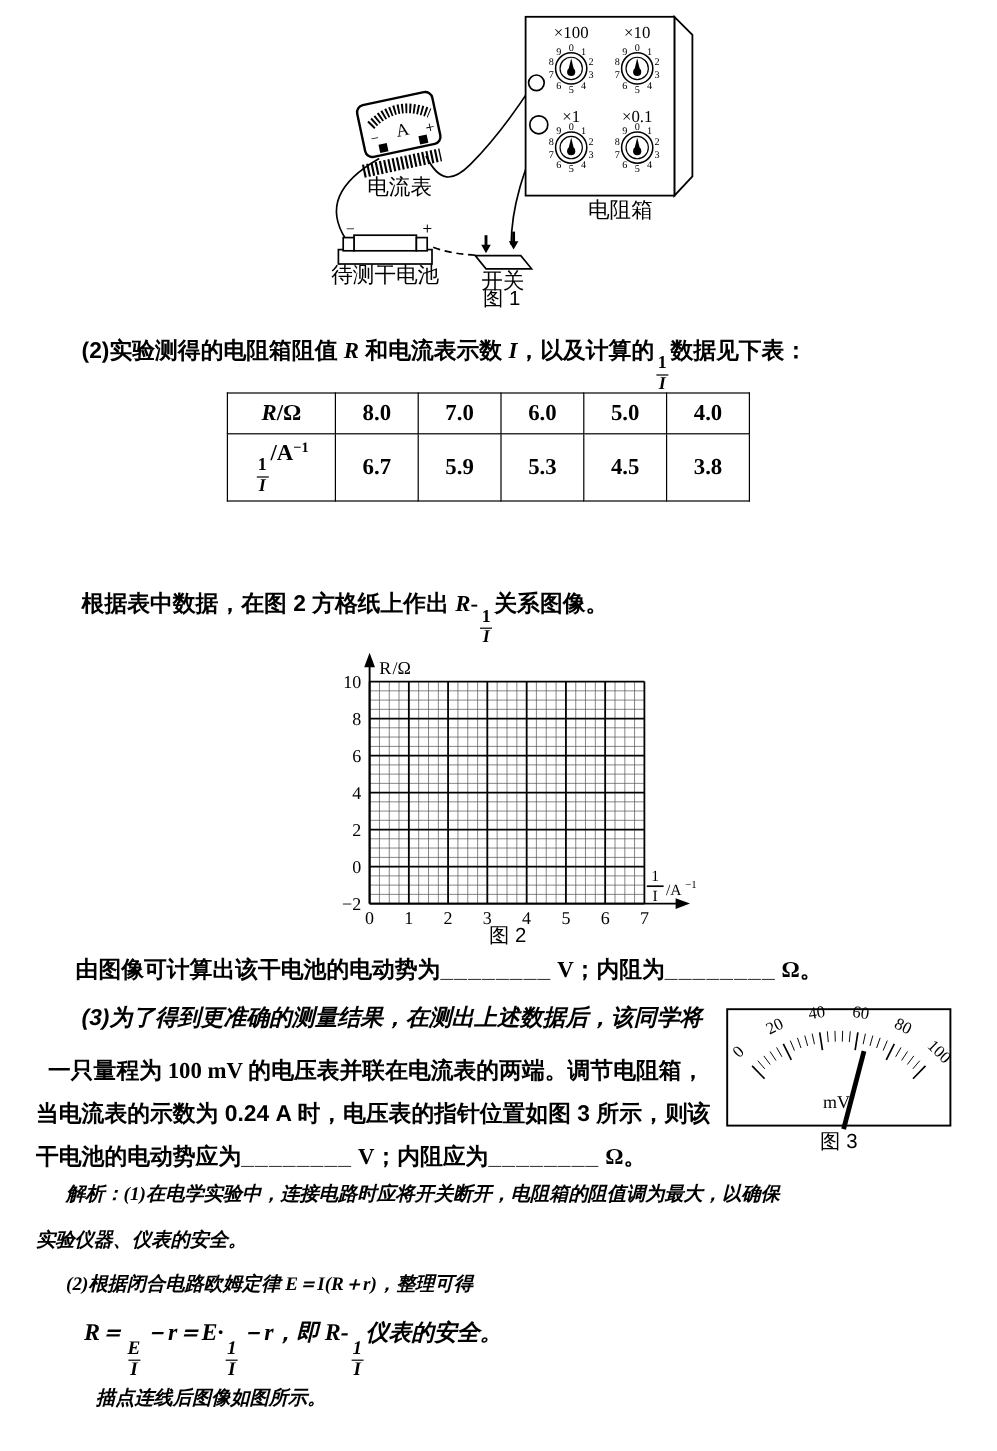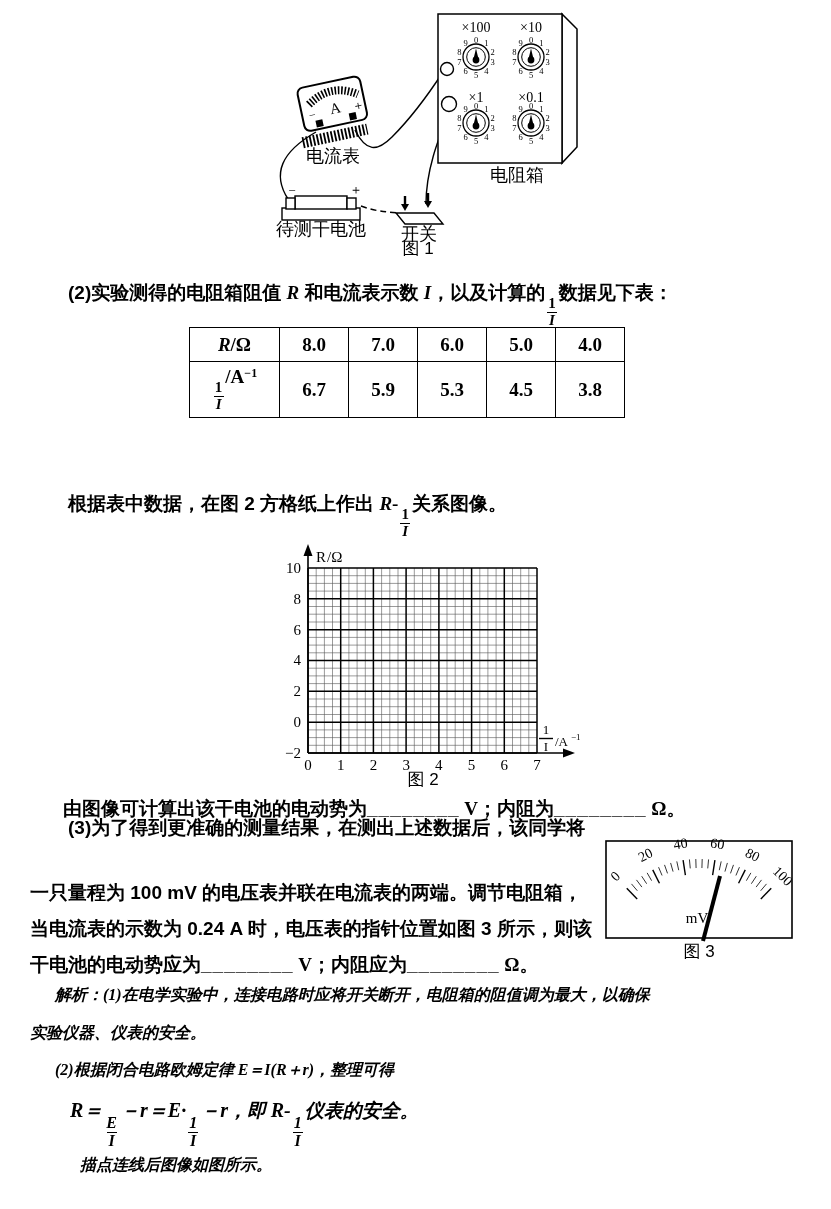--- a/index.html
+++ b/index.html
@@ -225,22 +225,22 @@
     <text class="axlbl" x="555" y="746" style="font-size:13px">/A</text>
     <text x="571" y="740" style="font:9px 'Liberation Serif',serif;">−1</text>
   </g>
   <text class="cap" x="423" y="785" text-anchor="middle">图 2</text>
 </svg>
 
 <div class="abs qtext" style="left:63px;top:797px;text-align:center;">
   <span>由图像可计算出该干电池的电动势为</span><span class="blank">________</span><span class="rm"> V；内阻为</span><span class="blank">________</span><span class="rm"> Ω。</span>
 </div>
 
-<div class="abs qtext" style="left:68px;top:816px;">(3)为了得到更准确的测量结果，在测出上述数据后，该同学将</div>
-<div class="abs qtext" style="left:30px;top:881px;">一只量程为 100 mV 的电压表并联在电流表的两端。调节电阻箱，</div>
+<div class="abs qtext" style="left:68px;top:837px;font-style:italic;">(3)为了得到更准确的测量结果，在测出上述数据后，该同学将</div>
+<div class="abs qtext" style="left:40px;top:881px;font-family:Liberation Serif, serif;">一只量程为 100 mV 的电压表并联在电流表的两端。调节电阻箱，</div>
 <div class="abs qtext" style="left:30px;top:917px;">当电流表的示数为 0.24 A 时，电压表的指针位置如图 3 所示，则该</div>
 <div class="abs qtext" style="left:30px;top:953px;">
   <span>干电池的电动势应为</span><span class="blank">________</span><span class="rm"> V；内阻应为</span><span class="blank">________</span><span class="rm"> Ω。</span>
 </div>
 
 <svg style="left:598px;top:835px;" width="204" height="130" viewBox="598 835 204 130">
   <rect x="606" y="841" width="186" height="97" fill="#fff" stroke="#000" stroke-width="1.6"></rect>
   <g id="g3">
       <line x1="637.1754050291493" y1="898.9787577698601" x2="626.7555294722642" y2="888.1886607647803" stroke="#000" stroke-width="1.4"></line>
       <line x1="637.3276551836789" y1="890.7399011566079" x2="631.4850119905537" y2="883.8942075819707" stroke="#000" stroke-width="0.8"></line>

